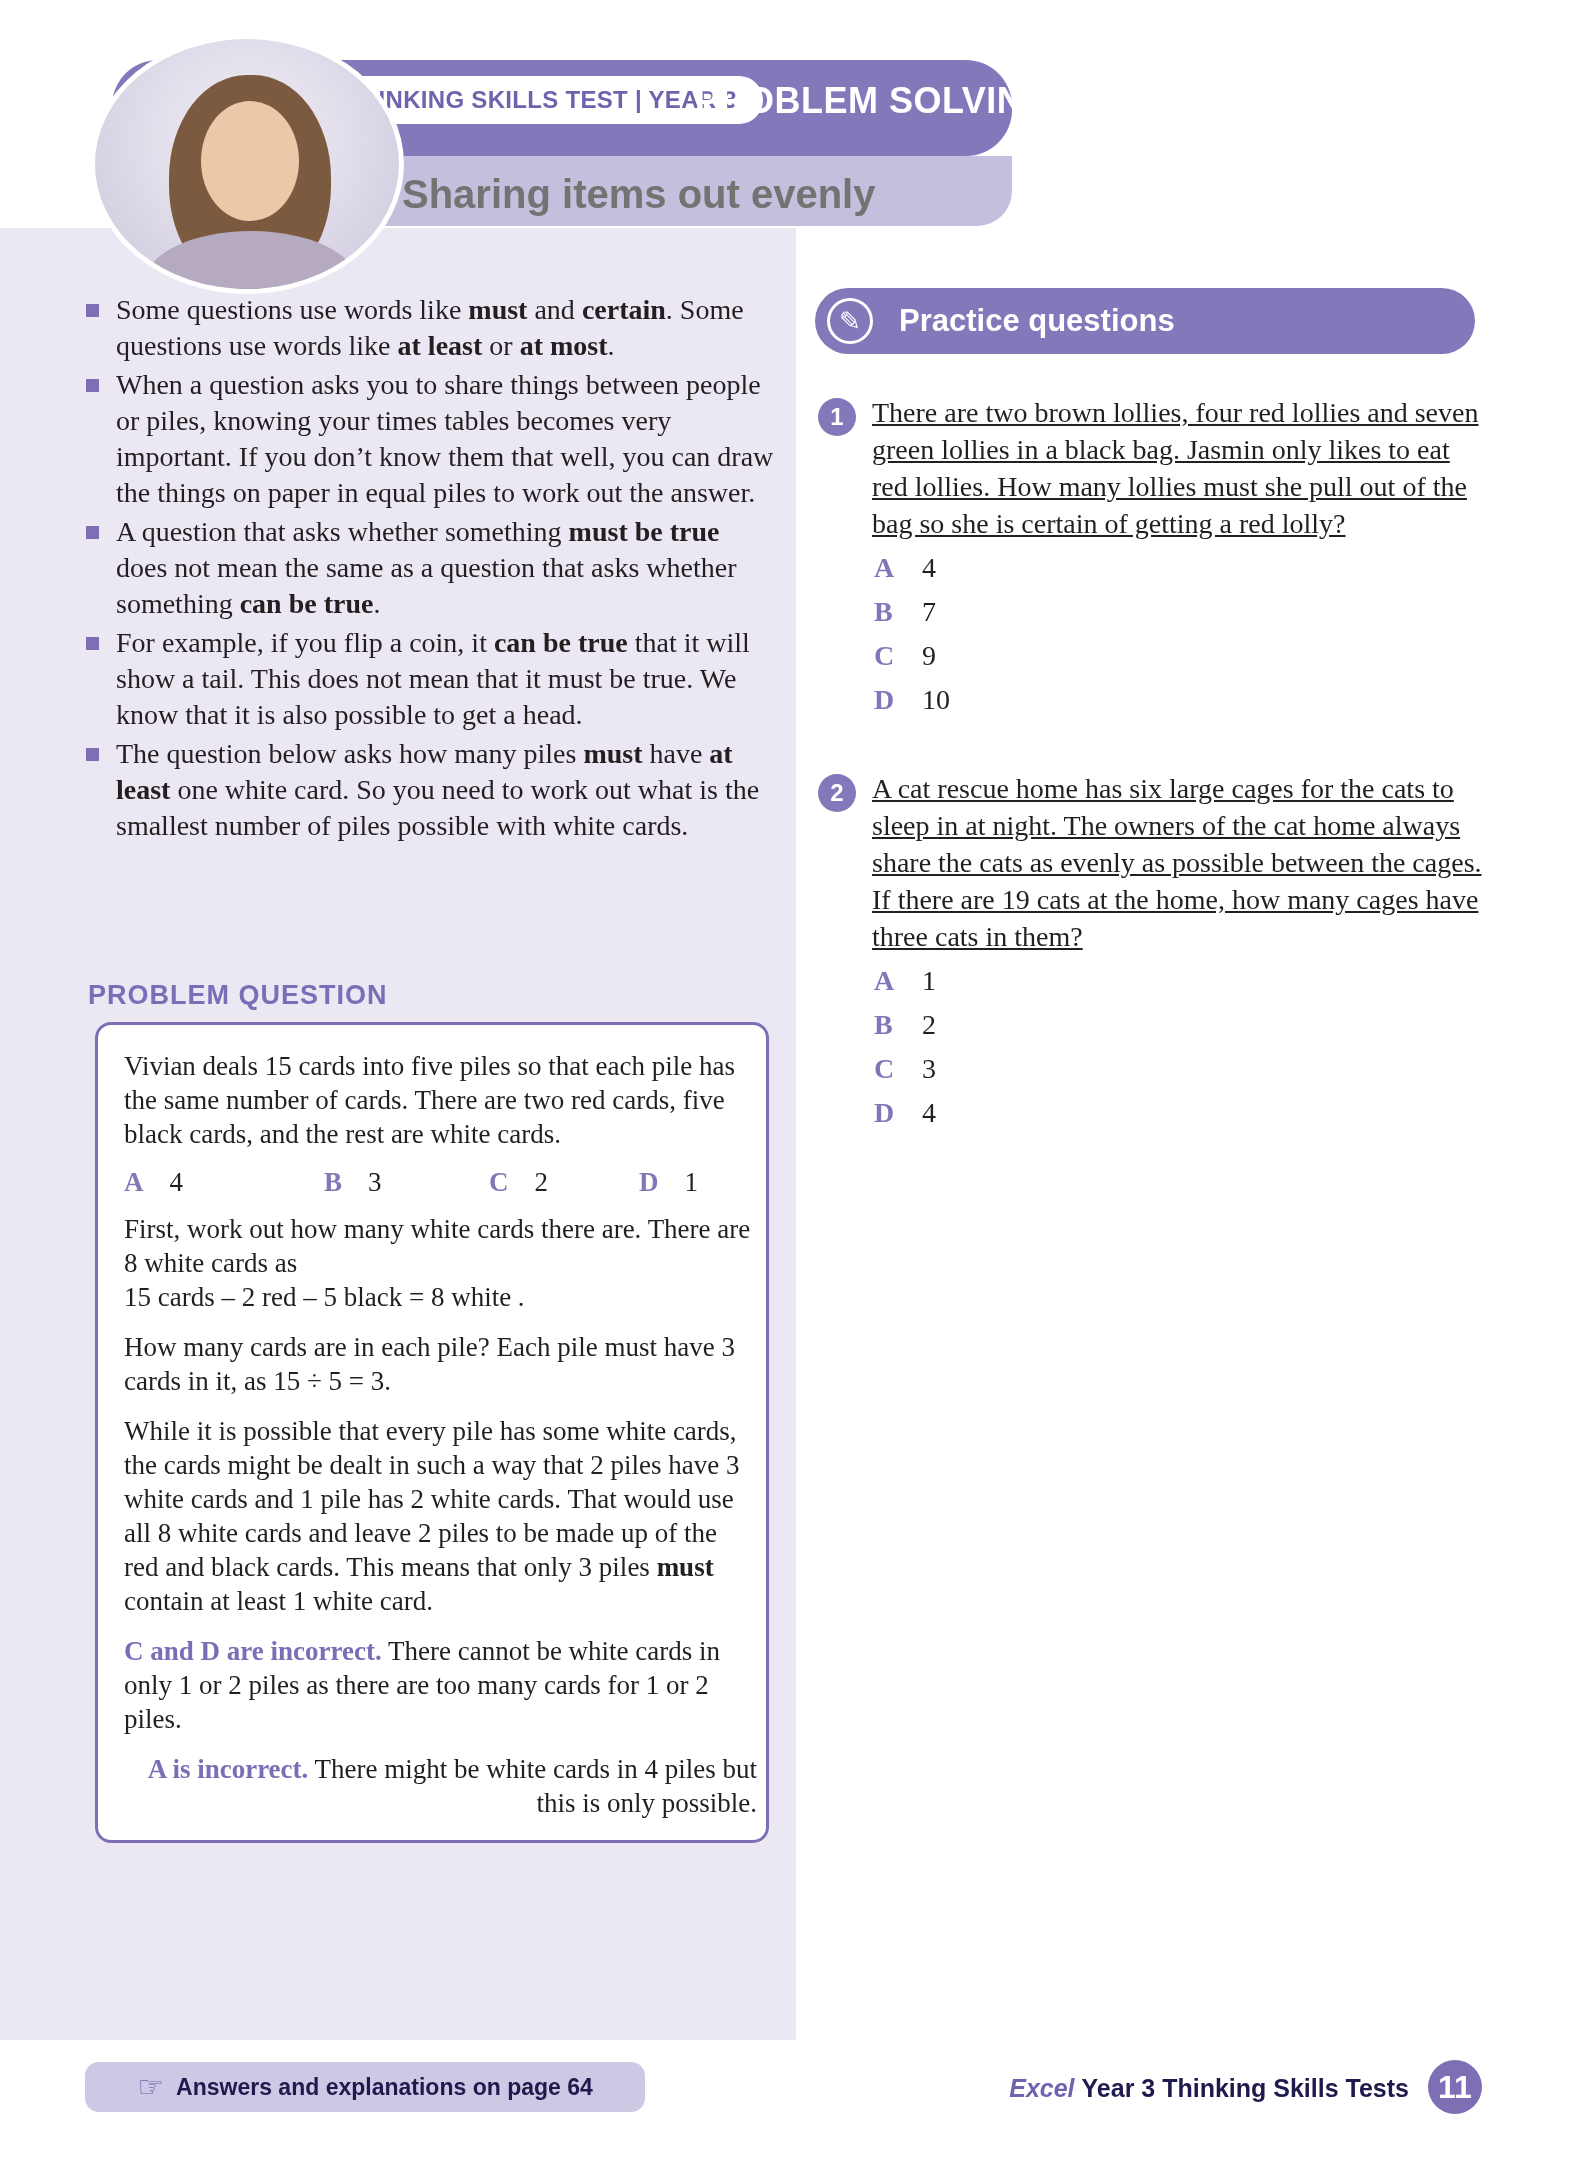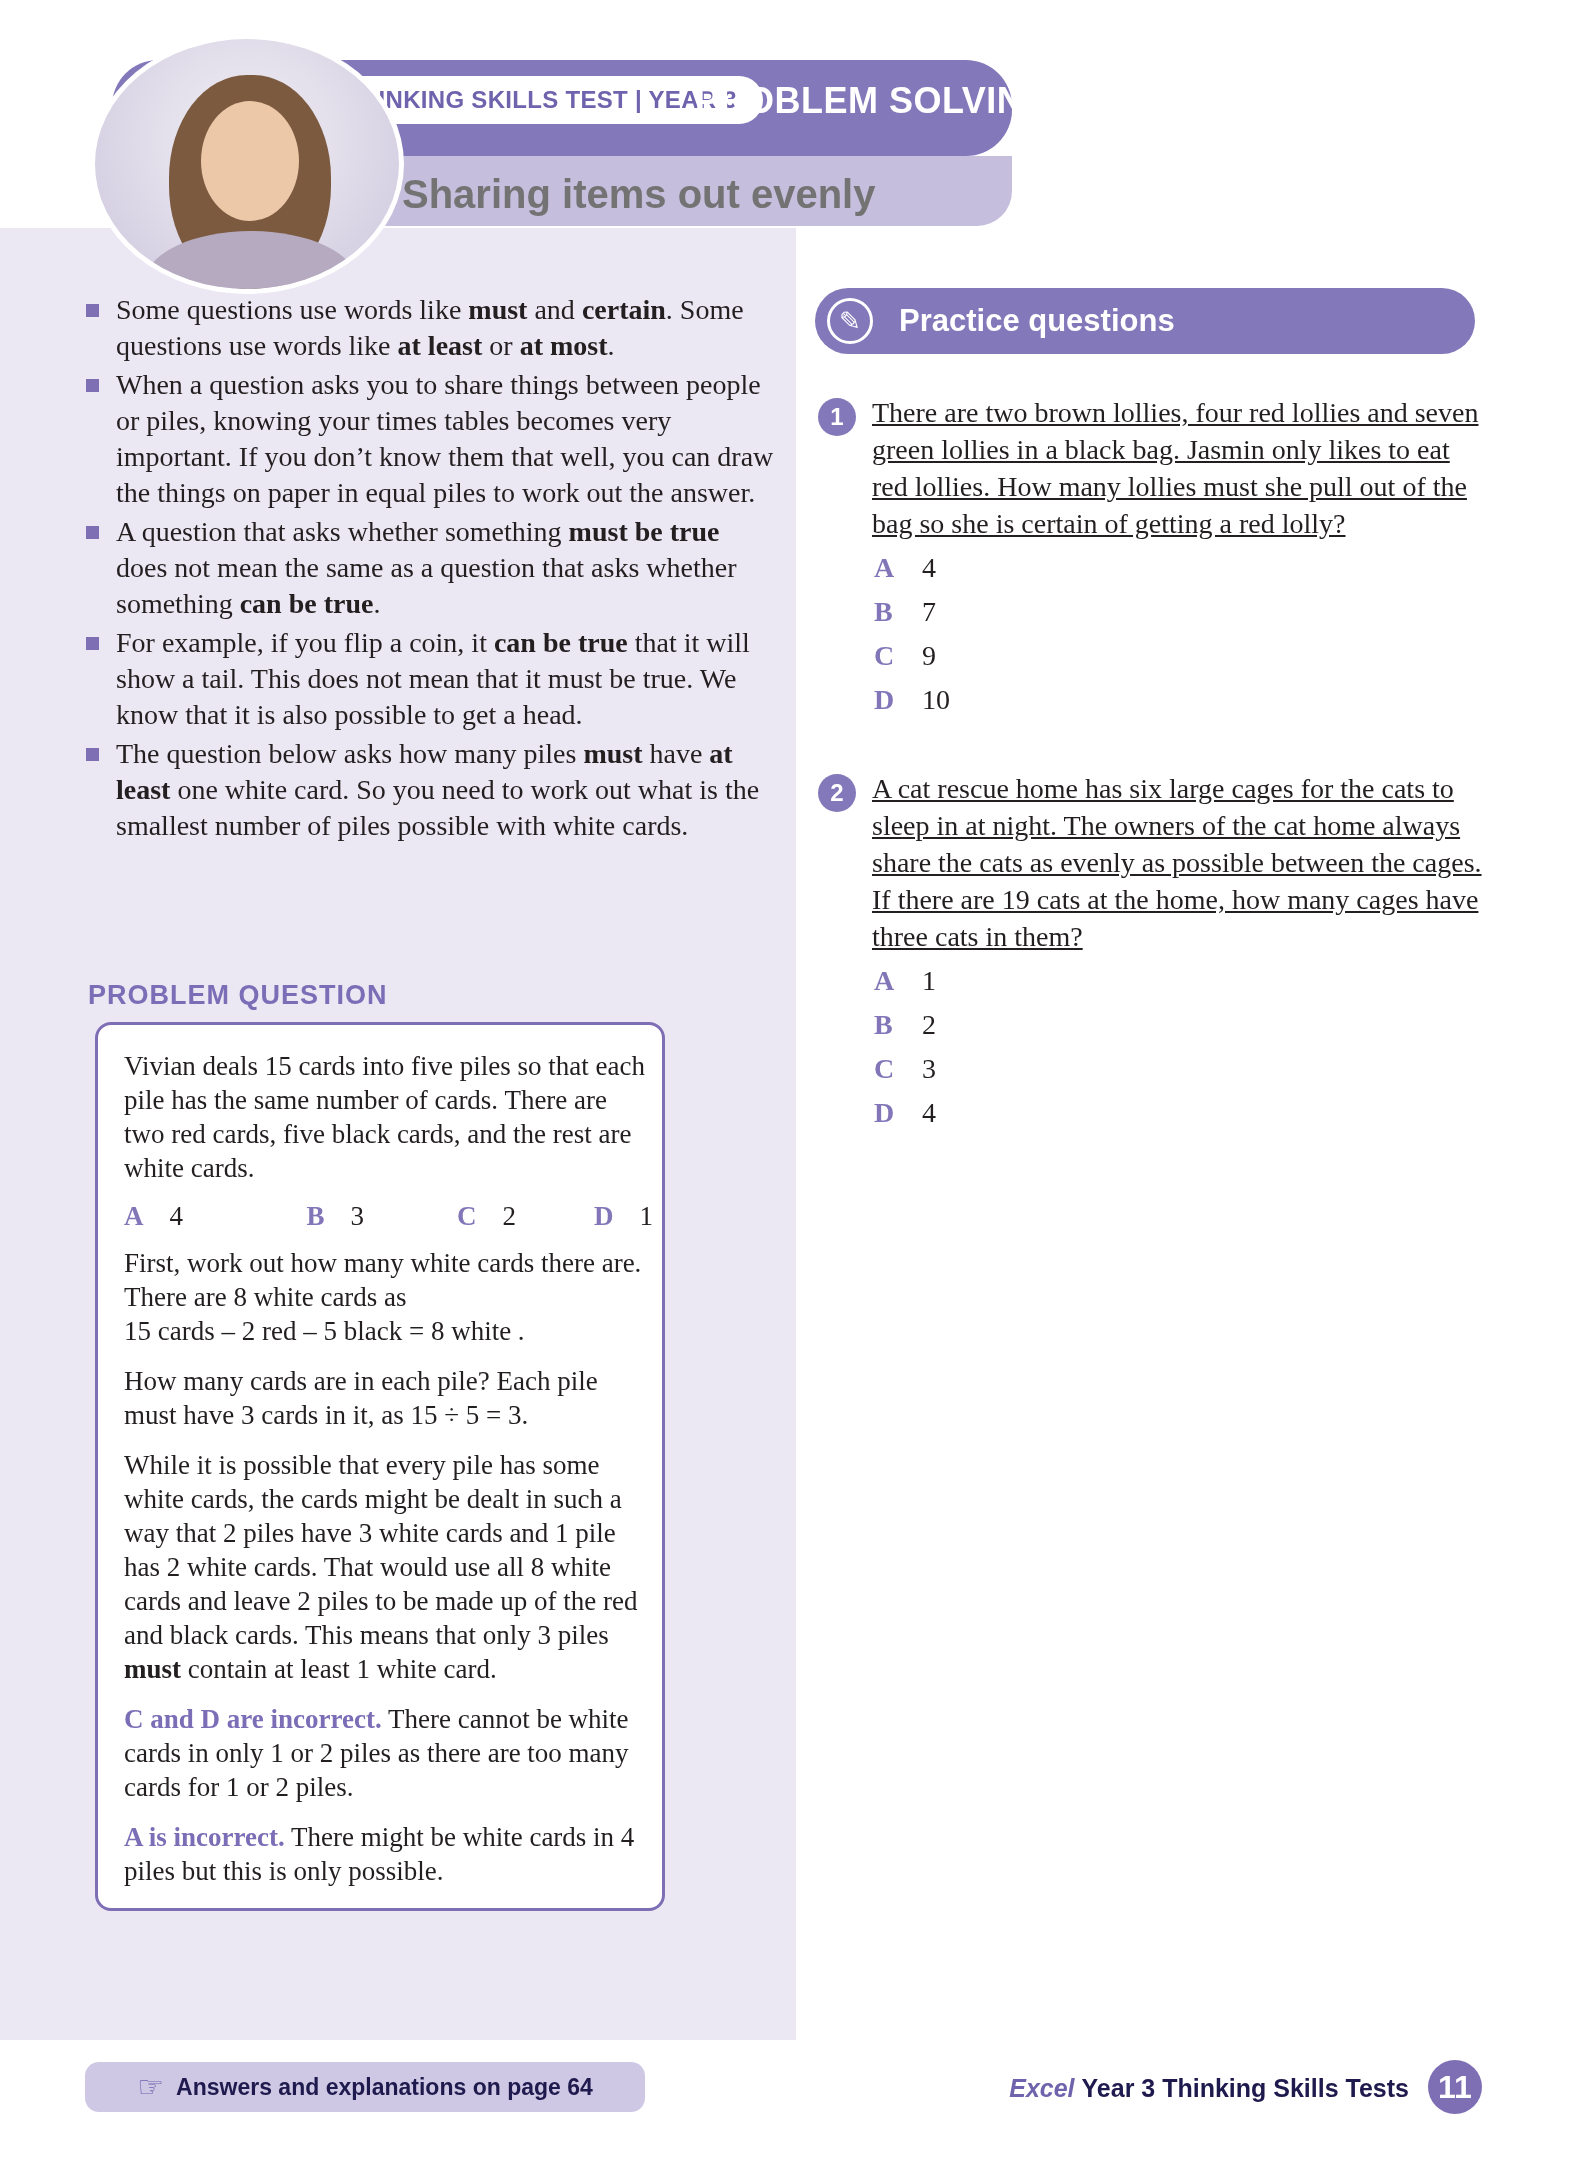--- a/index.html
+++ b/index.html
@@ -95,28 +95,28 @@
 
   
   .sample-heading {
     position: absolute; left: 88px; top: 980px;
     font-family: "Liberation Sans", sans-serif;
     font-weight: bold; font-size: 27px; color: #7b6db6;
     letter-spacing: 1px; z-index: 2;
   }
   .sample-box {
     position: absolute; left: 95px; top: 1022px;
-    width: 570px;
+    width: 674px;
     background: #ffffff;
     border: 3px solid #7e6fb5; border-radius: 16px;
     padding: 24px 9px 20px 26px;
     z-index: 2;
   }
   .sample-box p { font-size: 27px; line-height: 34px; margin-bottom: 16px; }
-  .sample-box p:last-child { margin-bottom: 0; }
+  .sample-box p:last-child { margin-bottom: 0; text-align: right; }
   .opt-row { display: flex; margin-bottom: 14px; font-size: 27px; }
   .opt { display: flex; align-items: baseline; }
   .opt:nth-child(1) { width: 200px; }
   .opt:nth-child(2) { width: 165px; }
   .opt:nth-child(3) { width: 150px; }
   .opt .letter { font-weight: bold; color: #8276b8; margin-right: 26px; }
   .lead { color: #7b6db6; font-weight: bold; }
 
   
   .practice-banner {

